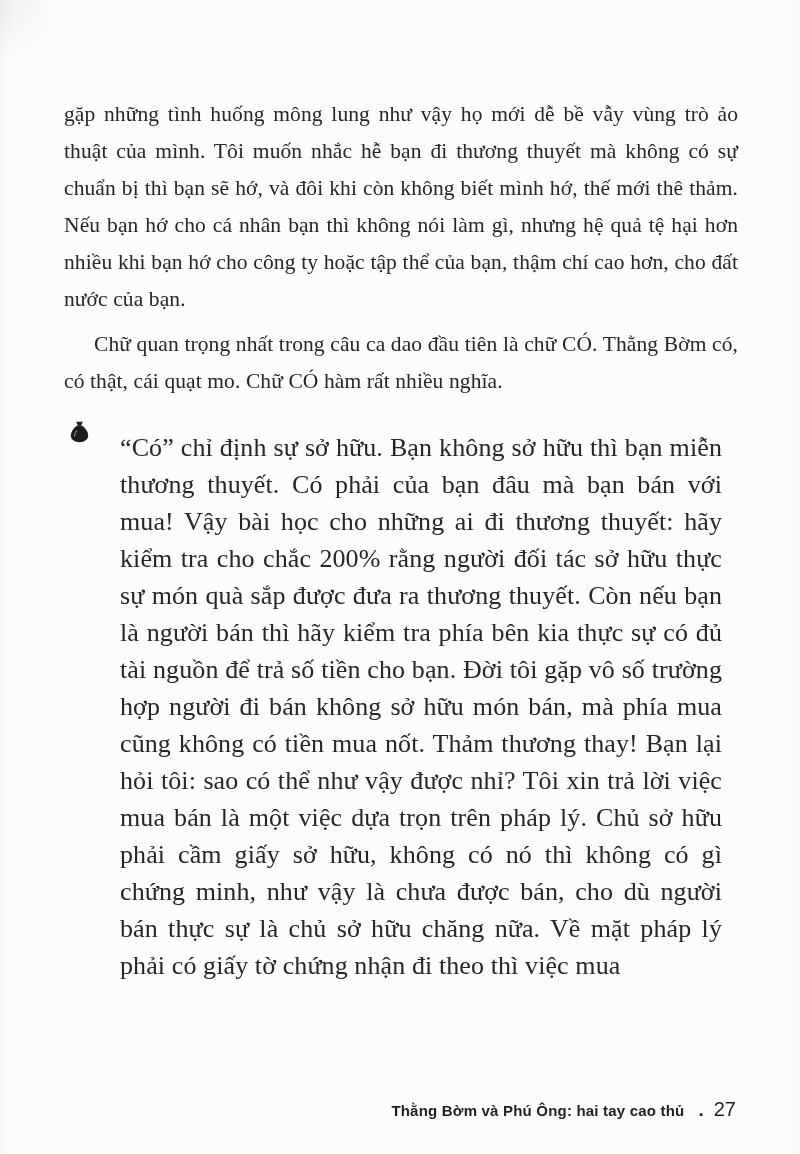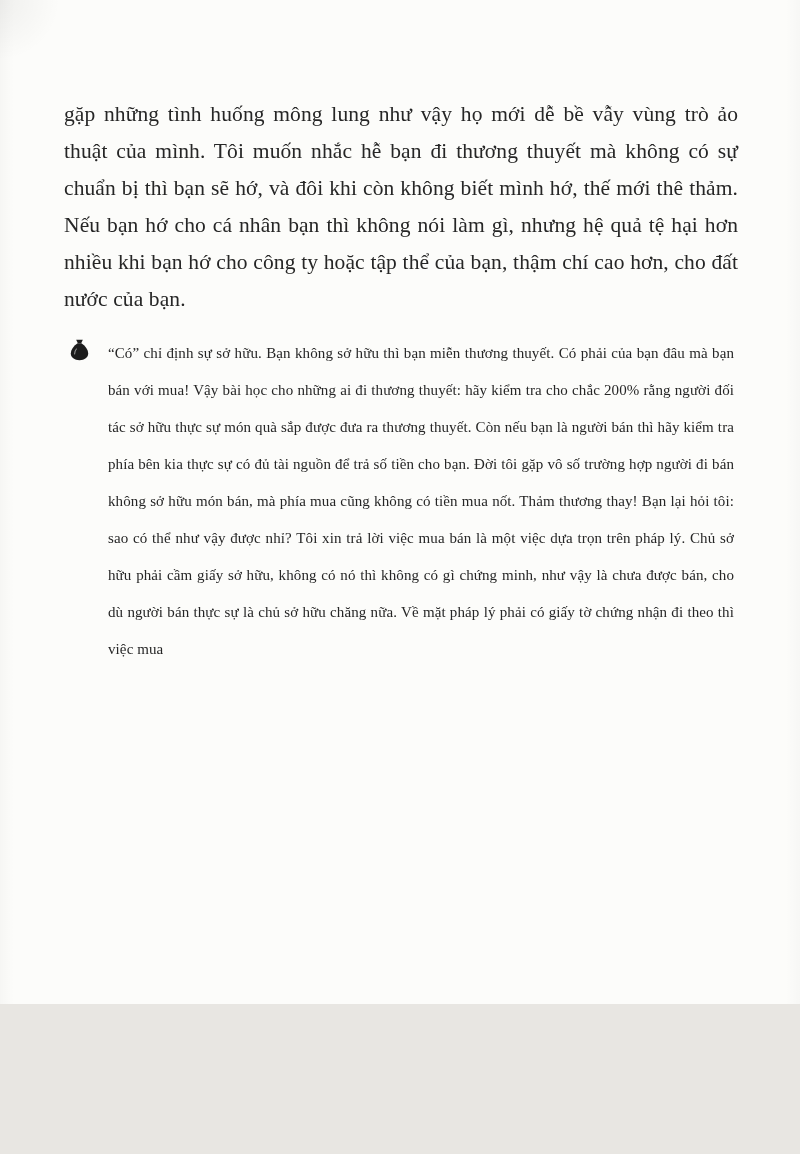--- a/index.html
+++ b/index.html
@@ -3,21 +3,21 @@
 <meta charset="utf-8">
 <style>
   html, body {
     margin: 0;
     padding: 0;
     background: #e8e6e2;
   }
   .page {
     position: relative;
     width: 800px;
-    height: 1004px;
+    height: 1154px;
     margin: 0 auto;
     background: #fcfcfa;
     background-image:
       radial-gradient(circle at 0% 0%, rgba(0,0,0,0.05), rgba(0,0,0,0) 60px),
       linear-gradient(90deg, rgba(0,0,0,0.025) 0, rgba(0,0,0,0) 14px),
       linear-gradient(270deg, rgba(0,0,0,0.02) 0, rgba(0,0,0,0) 14px);
     overflow: hidden;
     font-family: "Liberation Serif", "DejaVu Serif", serif;
     color: #262626;
   }
@@ -44,22 +44,22 @@
     margin-top: 13px;
   }
   .bullet-icon-cell {
     flex: 0 0 40px;
     padding-top: 8px;
     padding-left: 6px;
     box-sizing: border-box;
   }
   .bullet-text {
     flex: 1 1 auto;
-    margin: 4px;
-    font-size: 15px;
+    margin: 16px;
+    font-size: 26px;
     line-height: 37px;
     text-align: justify;
     letter-spacing: 0.1px;
   }
   .footer {
     position: absolute;
     top: 1098px;
     right: 64px;
     display: flex;
     align-items: baseline;
@@ -85,20 +85,21 @@
 </style>
 </head>
 <body>
 
 <div class="page">
 
   <div class="content">
 
     <p class="para">gặp những tình huống mông lung như vậy họ mới dễ bề vẫy vùng trò ảo thuật của mình. Tôi muốn nhắc hễ bạn đi thương thuyết mà không có sự chuẩn bị thì bạn sẽ hớ, và đôi khi còn không biết mình hớ, thế mới thê thảm. Nếu bạn hớ cho cá nhân bạn thì không nói làm gì, nhưng hệ quả tệ hại hơn nhiều khi bạn hớ cho công ty hoặc tập thể của bạn, thậm chí cao hơn, cho đất nước của bạn.</p>
 
+    <p class="para indent-first">Chữ quan trọng nhất trong câu ca dao đầu tiên là chữ CÓ. Thằng Bờm có, có thật, cái quạt mo. Chữ CÓ hàm rất nhiều nghĩa.</p>
 
     <div class="bullet-item">
       <span class="bullet-icon-cell">
         <svg width="19" height="22" viewBox="0 0 19 22" aria-hidden="true">
           <path d="M6.2 0.8 L12.8 0.8 L11.2 4.2 L7.8 4.2 Z" fill="#1c1c1c"></path>
           <path d="M7.6 4.2 C3.2 7.2 0.8 10.8 0.8 14.6 C0.8 18.6 4.4 21.2 9.5 21.2 C14.6 21.2 18.2 18.6 18.2 14.6 C18.2 10.8 15.8 7.2 11.4 4.2 Z" fill="#1c1c1c"></path>
           <path d="M6.4 10 C5 11.6 4.4 13.2 4.6 15" stroke="#fcfcfa" stroke-width="1.1" fill="none" stroke-linecap="round" opacity="0.55"></path>
         </svg>
       </span>
       <p class="bullet-text">“Có” chỉ định sự sở hữu. Bạn không sở hữu thì bạn miễn thương thuyết. Có phải của bạn đâu mà bạn bán với mua! Vậy bài học cho những ai đi thương thuyết: hãy kiểm tra cho chắc 200% rằng người đối tác sở hữu thực sự món quà sắp được đưa ra thương thuyết. Còn nếu bạn là người bán thì hãy kiểm tra phía bên kia thực sự có đủ tài nguồn để trả số tiền cho bạn. Đời tôi gặp vô số trường hợp người đi bán không sở hữu món bán, mà phía mua cũng không có tiền mua nốt. Thảm thương thay! Bạn lại hỏi tôi: sao có thể như vậy được nhỉ? Tôi xin trả lời việc mua bán là một việc dựa trọn trên pháp lý. Chủ sở hữu phải cầm giấy sở hữu, không có nó thì không có gì chứng minh, như vậy là chưa được bán, cho dù người bán thực sự là chủ sở hữu chăng nữa. Về mặt pháp lý phải có giấy tờ chứng nhận đi theo thì việc mua</p>

